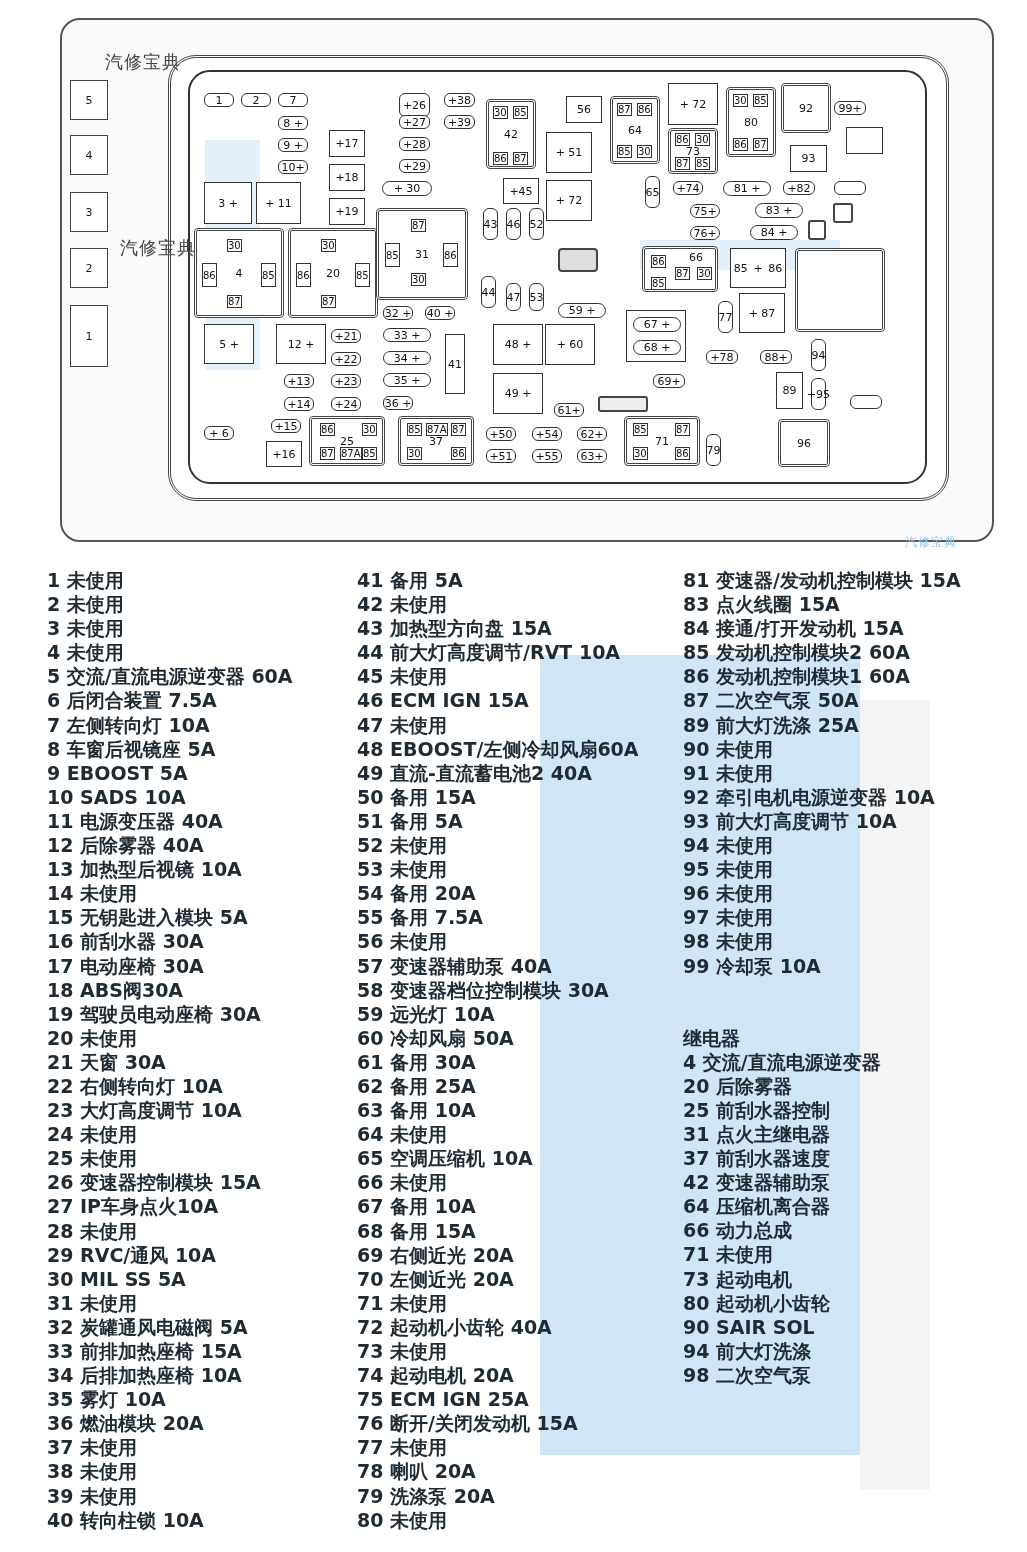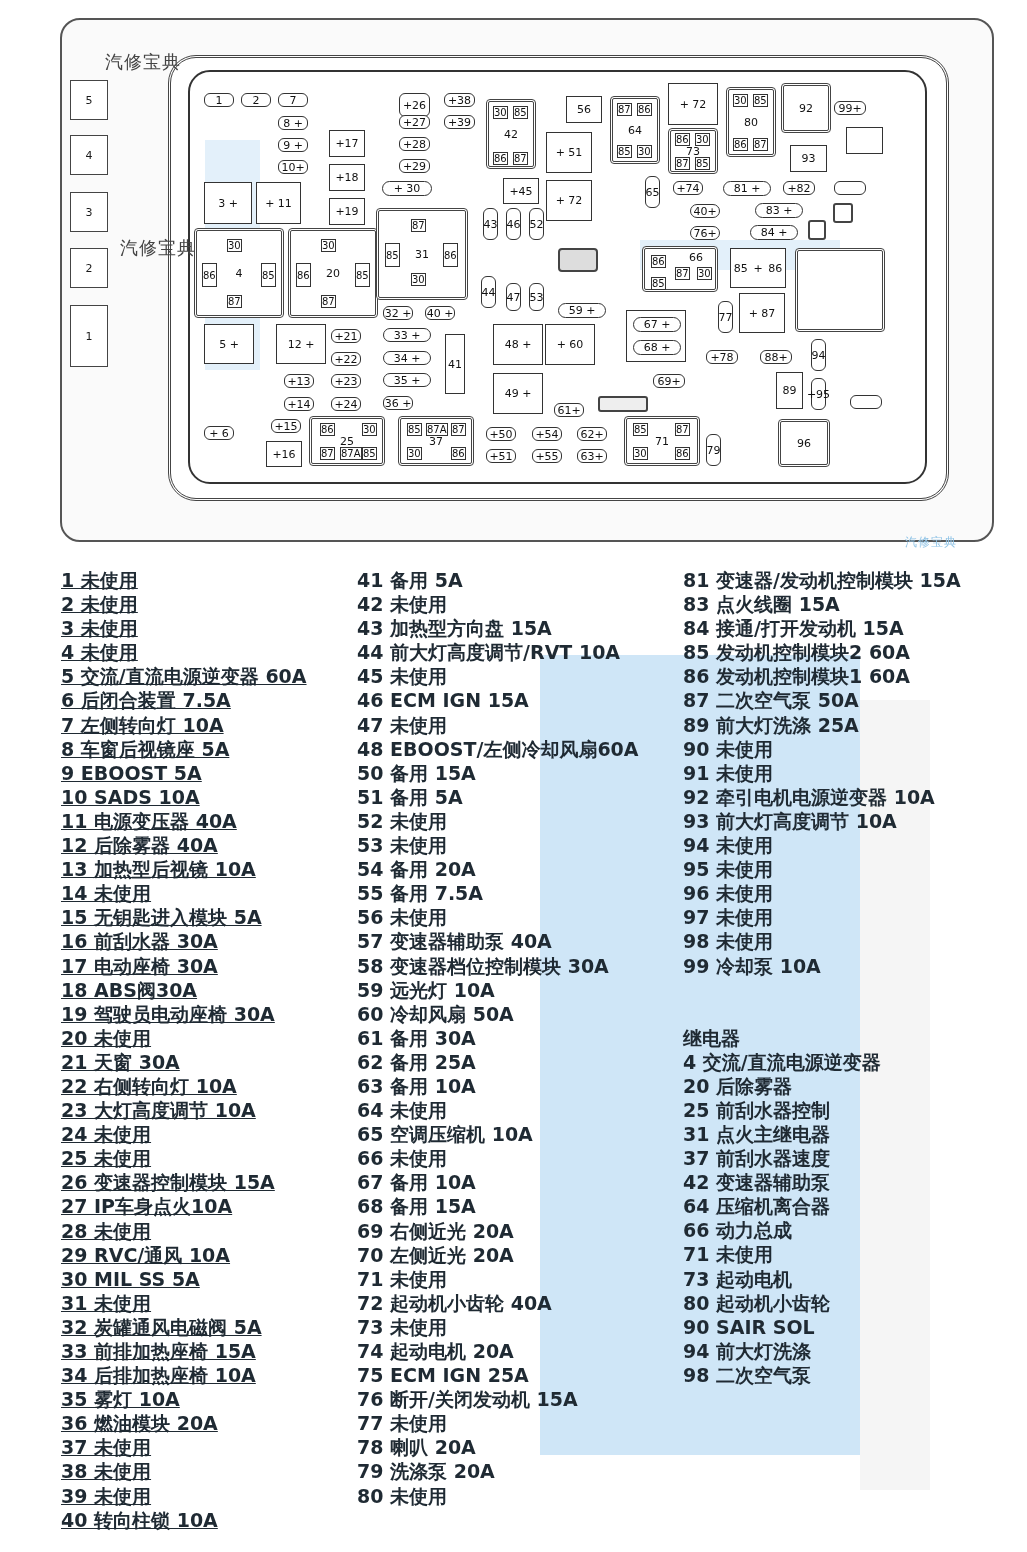--- a/index.html
+++ b/index.html
@@ -18,21 +18,21 @@
   .el { position: absolute; box-sizing: border-box; display: flex; align-items: center; justify-content: center;
         font-size: 11px; color: #111; background: #fff; }
   .mini { border: 1.5px solid #333; border-radius: 6px; }
   .box { border: 1px solid #333; }
   .relay { border: 3px double #444; border-radius: 4px; }
   .pin { position: absolute; border: 1px solid #333; background: #fff; font-size: 10px;
          display: flex; align-items: center; justify-content: center; padding: 0 0; }
   .wm-text { position: absolute; font-size: 18px; color: #444; letter-spacing: 1px; }
   .legend { position: absolute; top: 568px; font-weight: bold; font-size: 19px; line-height: 24.1px; color: #1f2a33; }
   .legend .row { white-space: nowrap; }
-  .col1 { left: 61px; text-decoration: underline; } .col2 { left: 357px; } .col3 { left: 683px; }
+  .col1 { left: 47px; } .col2 { left: 357px; } .col3 { left: 683px; }
   .relay-title { margin-top: 0; }
   .wm-col { position: absolute; background: #cfe6f7; }
 </style>
 </head>
 <body>
 
 <div class="diagram">
   <div class="housing-outer"></div>
 
   <div class="side-conn" style="top:80px;height:38px">
@@ -329,21 +329,21 @@
     <span>73</span>
     <span class="pin" style="left:4px;top:2px">86</span>
     <span class="pin" style="left:24px;top:2px">30</span>
     <span class="pin" style="left:4px;top:26px">87</span>
     <span class="pin" style="left:24px;top:26px">85</span>
   </div>
   <div class="el mini" style="left:673px;top:181px;width:30px;height:14px">
       <span>+74</span>
     </div>
   <div class="el mini" style="left:690px;top:204px;width:30px;height:14px;border-radius:8px">
-      <span>40+</span>
+      <span>75+</span>
     </div>
   <div class="el mini" style="left:690px;top:226px;width:30px;height:14px;border-radius:8px">
       <span>76+</span>
     </div>
   <div class="el mini" style="left:718px;top:301px;width:15px;height:32px">
       <span>77</span>
     </div>
   <div class="el mini" style="left:706px;top:350px;width:32px;height:14px">
       <span>+78</span>
     </div>
@@ -468,20 +468,21 @@
 
 <div class="legend col2">
   <div class="row">41 备用  5A</div>
   <div class="row">42 未使用</div>
   <div class="row">43 加热型方向盘  15A</div>
   <div class="row">44 前大灯高度调节/RVT 10A</div>
   <div class="row">45 未使用</div>
   <div class="row">46 ECM IGN  15A</div>
   <div class="row">47 未使用</div>
   <div class="row">48 EBOOST/左侧冷却风扇60A</div>
+  <div class="row">49 直流-直流蓄电池2  40A</div>
   <div class="row">50 备用  15A</div>
   <div class="row">51 备用  5A</div>
   <div class="row">52 未使用</div>
   <div class="row">53 未使用</div>
   <div class="row">54 备用  20A</div>
   <div class="row">55 备用  7.5A</div>
   <div class="row">56 未使用</div>
   <div class="row">57 变速器辅助泵  40A</div>
   <div class="row">58 变速器档位控制模块  30A</div>
   <div class="row">59 远光灯  10A</div>

